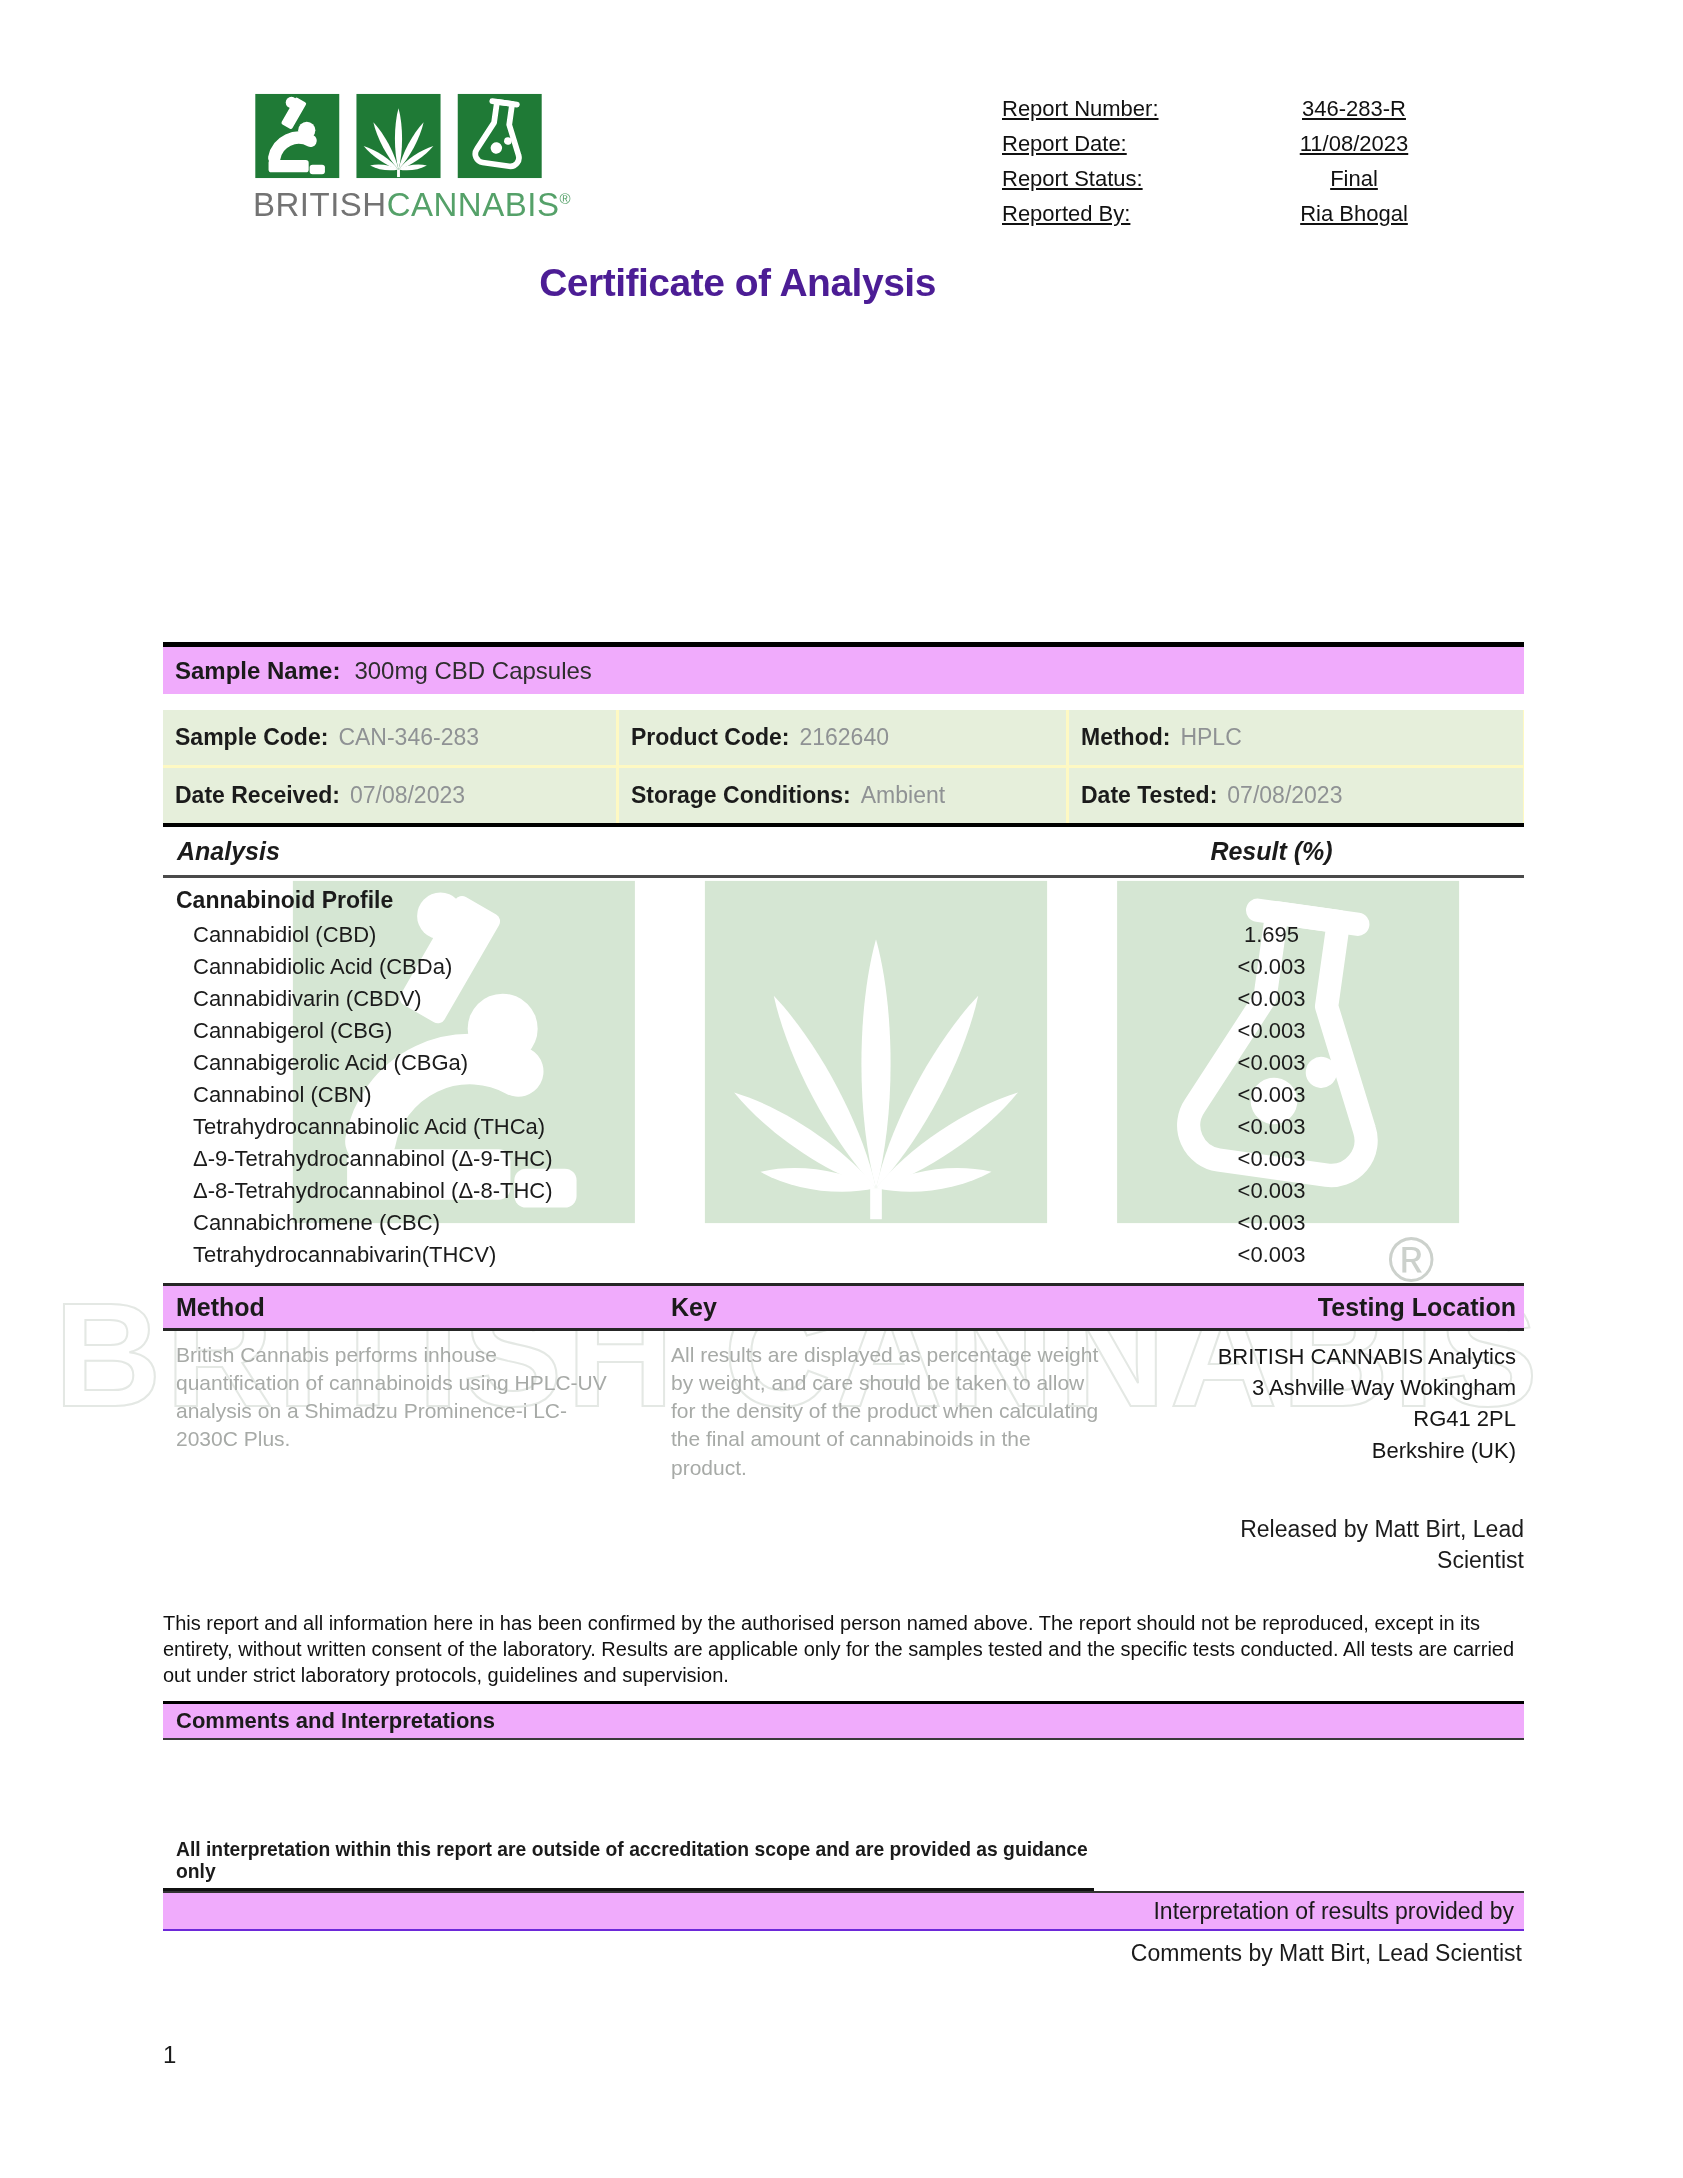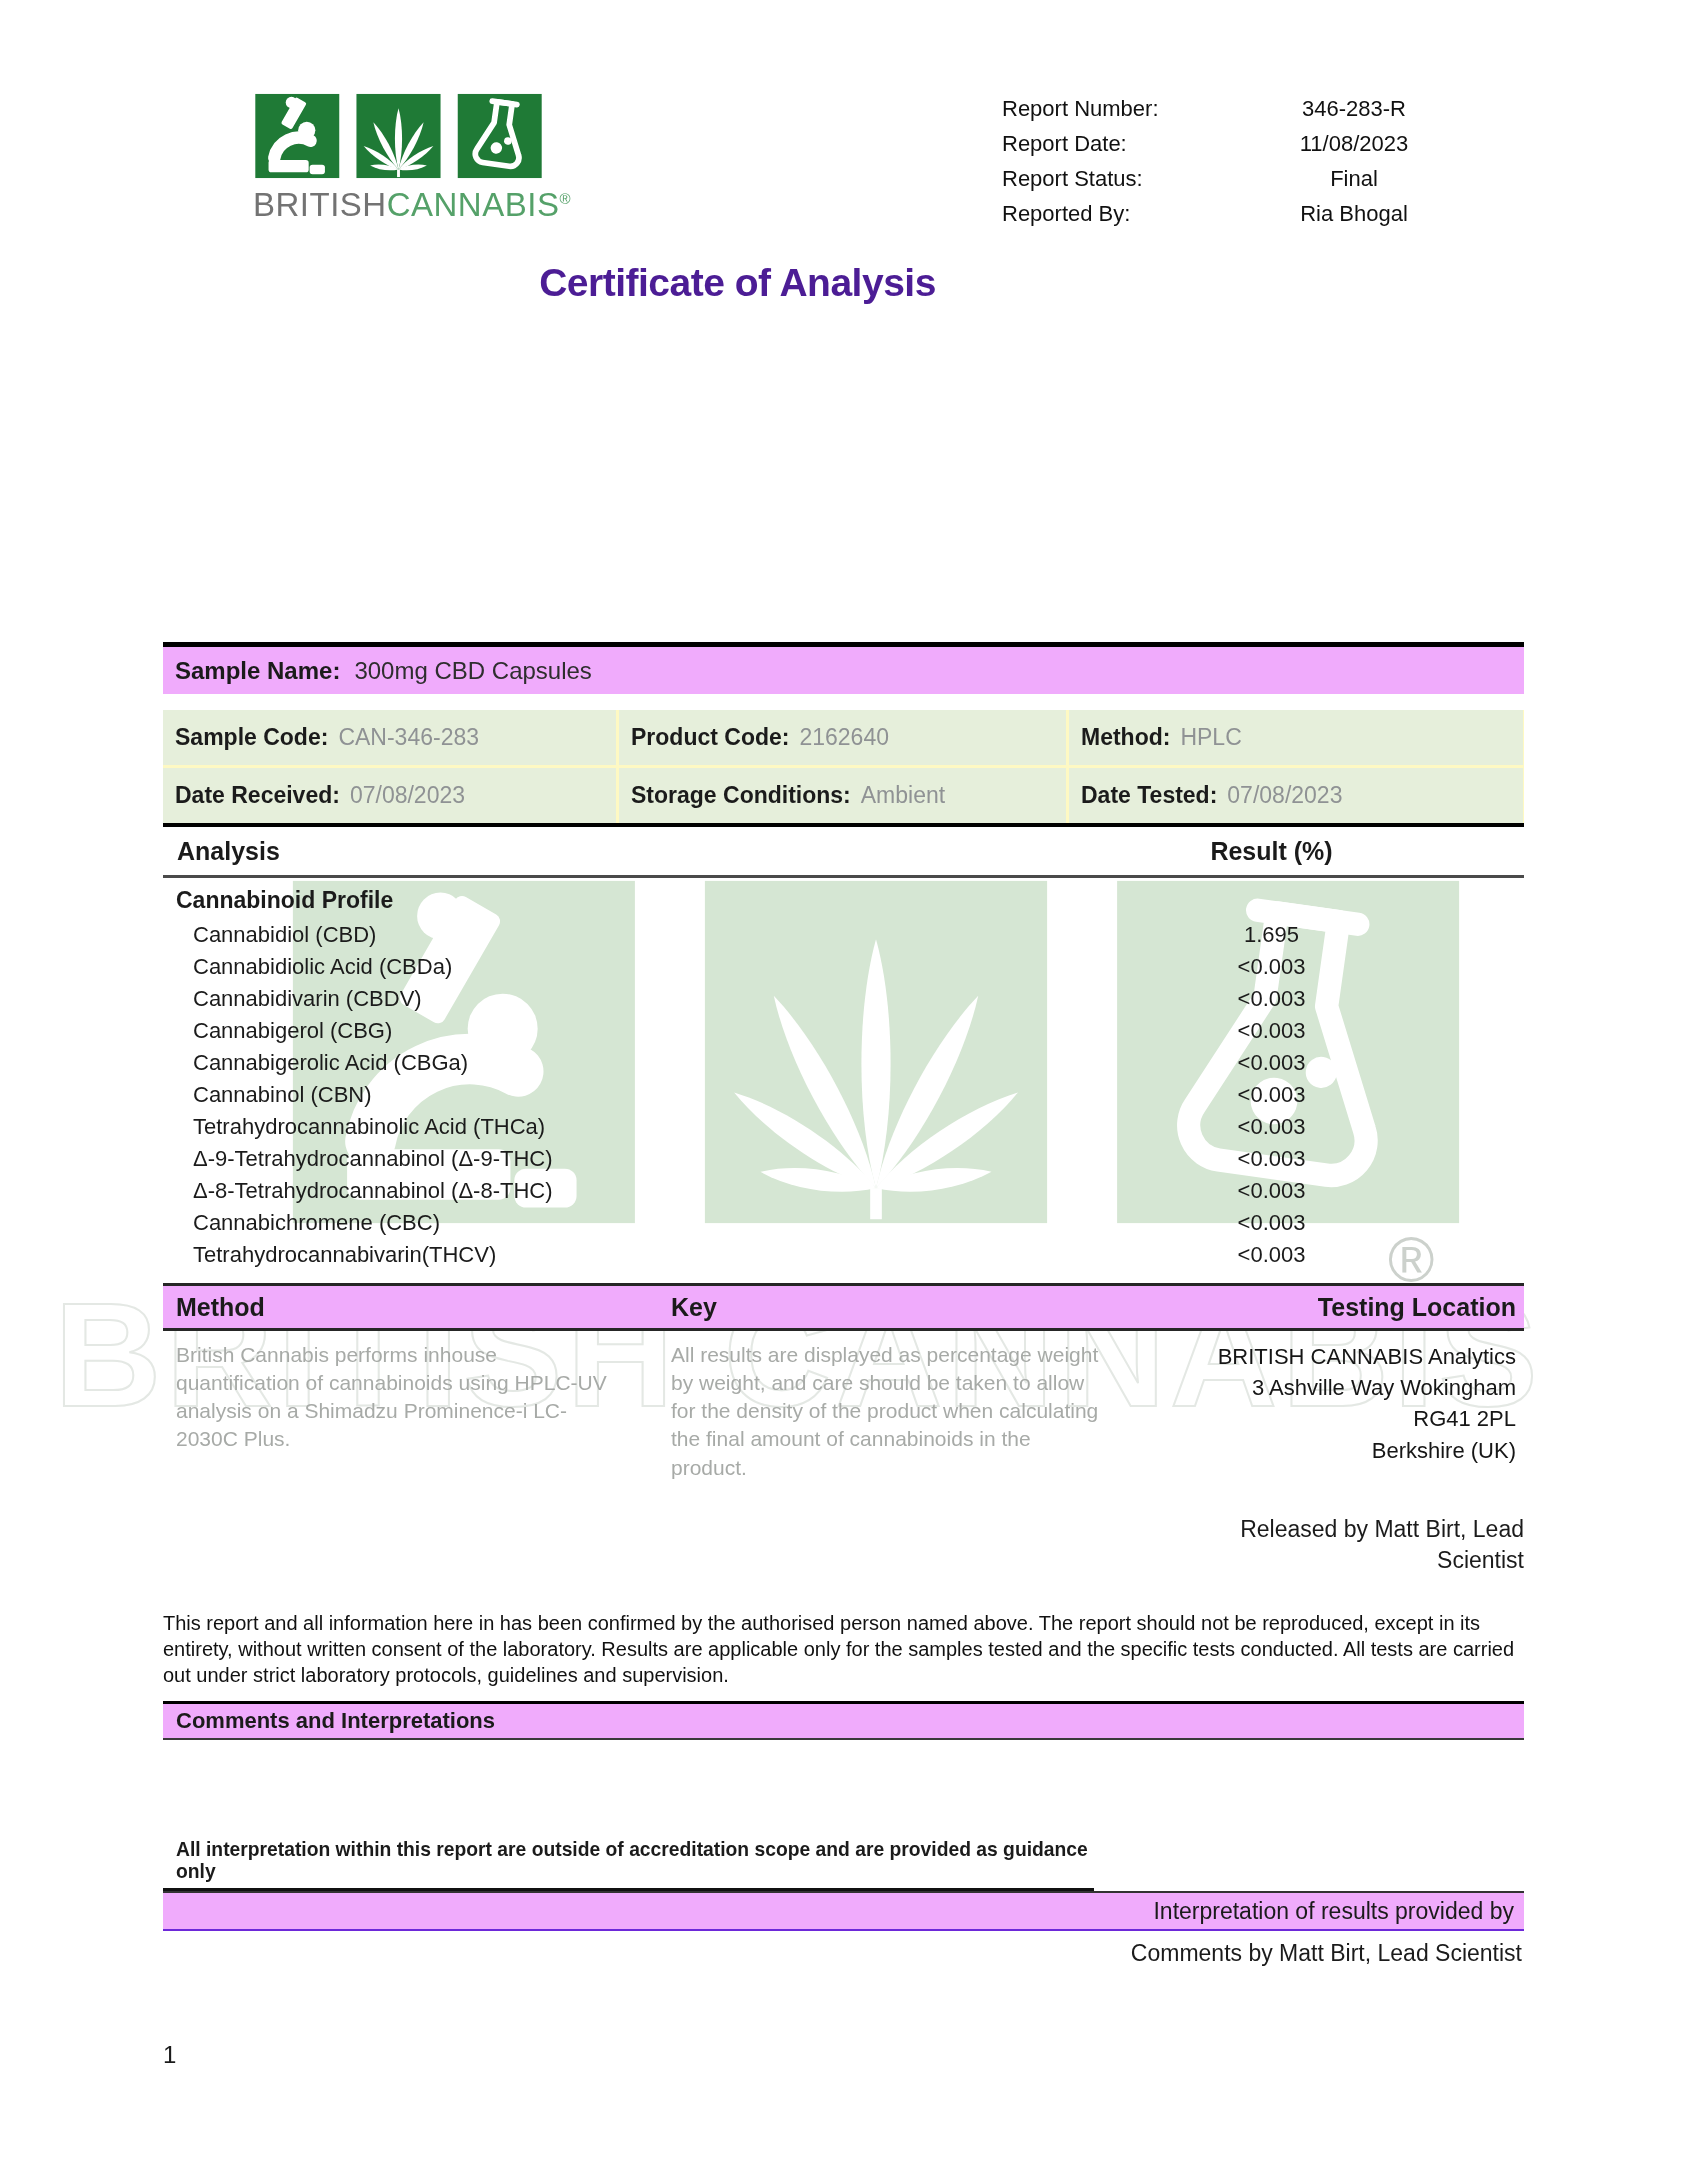--- a/index.html
+++ b/index.html
@@ -14,21 +14,21 @@
       -webkit-text-stroke:2px #e4e8e4;text-stroke:2px #e4e8e4;}
 
   
   .header-logo{position:absolute;left:255px;top:93px;width:287px;height:86px;color:#1f7a36;}
   .brand{position:absolute;left:253px;top:186px;font-size:33px;letter-spacing:0.5px;z-index:1;}
   .brand .b1{color:#737373;}
   .brand .b2{color:#55a169;}
   .brand .reg{font-size:15px;vertical-align:super;color:#55a169;}
 
   .report-block{position:absolute;left:1002px;top:91px;width:465px;z-index:1;}
-  .report-row{display:flex;line-height:35px;font-size:22px;color:#111;}
+  .report-row{display:flex;line-height:35px;font-size:22px;color:#111;text-decoration:underline;}
   .report-label{width:248px;}
   .report-value{width:208px;text-align:center;}
 
   .title{position:absolute;left:0;top:261px;width:1475px;text-align:center;z-index:1;
          font-size:39px;font-weight:bold;letter-spacing:-0.5px;color:#4c1d95;}
 
   
   .content{position:absolute;left:163px;top:642px;width:1361px;z-index:1;}
 
   .greenbar{background:#f0abfc;}
@@ -39,21 +39,21 @@
   .sample-bar .val{margin-left:14px;color:#2e2e2e;}
 
   .gap1{height:16px;}
 
   .fields{display:grid;grid-template-columns:453px 447px 454px;gap:3px;background:#fef9c3;text-align:center;}
   .field-cell{background:#e6efdb;height:55px;display:flex;align-items:center;
               padding-left:12px;box-sizing:border-box;font-size:23px;}
   .field-cell .lbl{font-weight:bold;white-space:nowrap;}
   .field-cell .val{margin-left:10px;color:#8f9294;white-space:nowrap;}
 
-  .analysis-head{border-top:4px solid #000;border-bottom:3px solid #4a4a4a;height:48px;position:relative;}
+  .analysis-head{border-top:4px solid #000;border-bottom:3px solid #4a4a4a;height:48px;position:relative;font-style:italic;}
   .analysis-label{position:absolute;left:14px;top:10px;font-weight:bold;font-size:25px;}
   .result-label{position:absolute;left:871px;width:475px;text-align:center;top:10px;font-weight:bold;font-size:25px;}
 
   .group-title{font-weight:bold;font-size:23px;padding:9px 0 5px 13px;}
 
   .rows{padding-bottom:12px;}
   .analyte-row{position:relative;height:32px;font-size:22px;}
   .analyte{position:absolute;left:30px;top:0;line-height:32px;white-space:nowrap;}
   .result{position:absolute;left:871px;width:475px;text-align:center;line-height:32px;}
 

